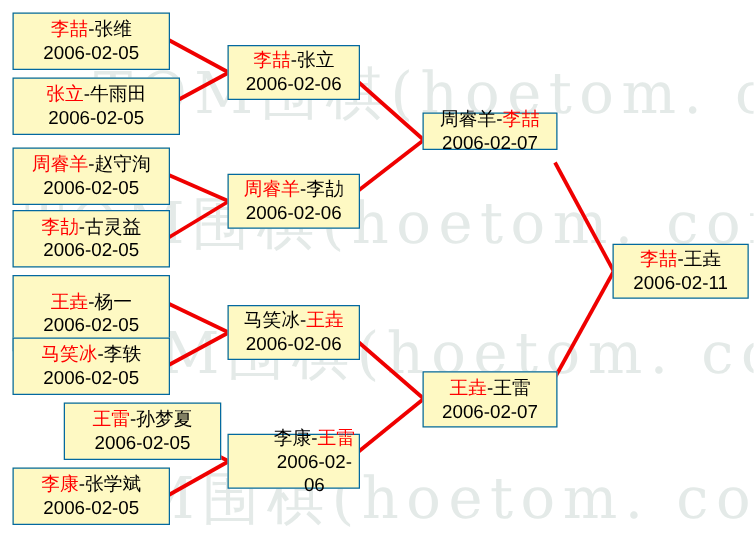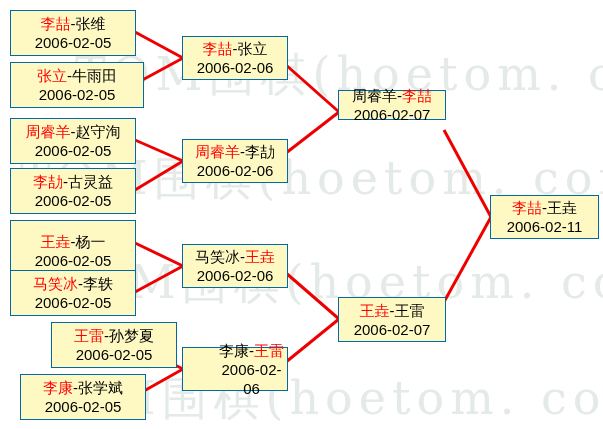--- a/index.html
+++ b/index.html
@@ -73,21 +73,21 @@
     <div>2006-02-05</div>
   </div>
   <div class="match" style="left:10px;top:270px;width:126px;height:46px;">
     <div class="names"><span class="red">马笑冰</span><span>-</span><span>李轶</span></div>
     <div>2006-02-05</div>
   </div>
   <div class="match" style="left:18px;top:322px;width:126px;height:46px;margin-left:33px;">
     <div class="names"><span class="red">王雷</span><span>-</span><span>孙梦夏</span></div>
     <div>2006-02-05</div>
   </div>
-  <div class="match" style="left:20px;top:374px;width:126px;height:46px;">
+  <div class="match" style="left:10px;top:374px;width:126px;height:46px;">
     <div class="names"><span class="red">李康</span><span>-</span><span>张学斌</span></div>
     <div>2006-02-05</div>
   </div>
 
   <div class="match" style="left:182px;top:36px;width:106px;height:44px;">
     <div class="names"><span class="red">李喆</span><span>-</span><span>张立</span></div>
     <div>2006-02-06</div>
   </div>
   <div class="match" style="left:182px;top:139px;width:106px;height:44px;">
     <div class="names"><span class="red">周睿羊</span><span>-</span><span>李劼</span></div>

